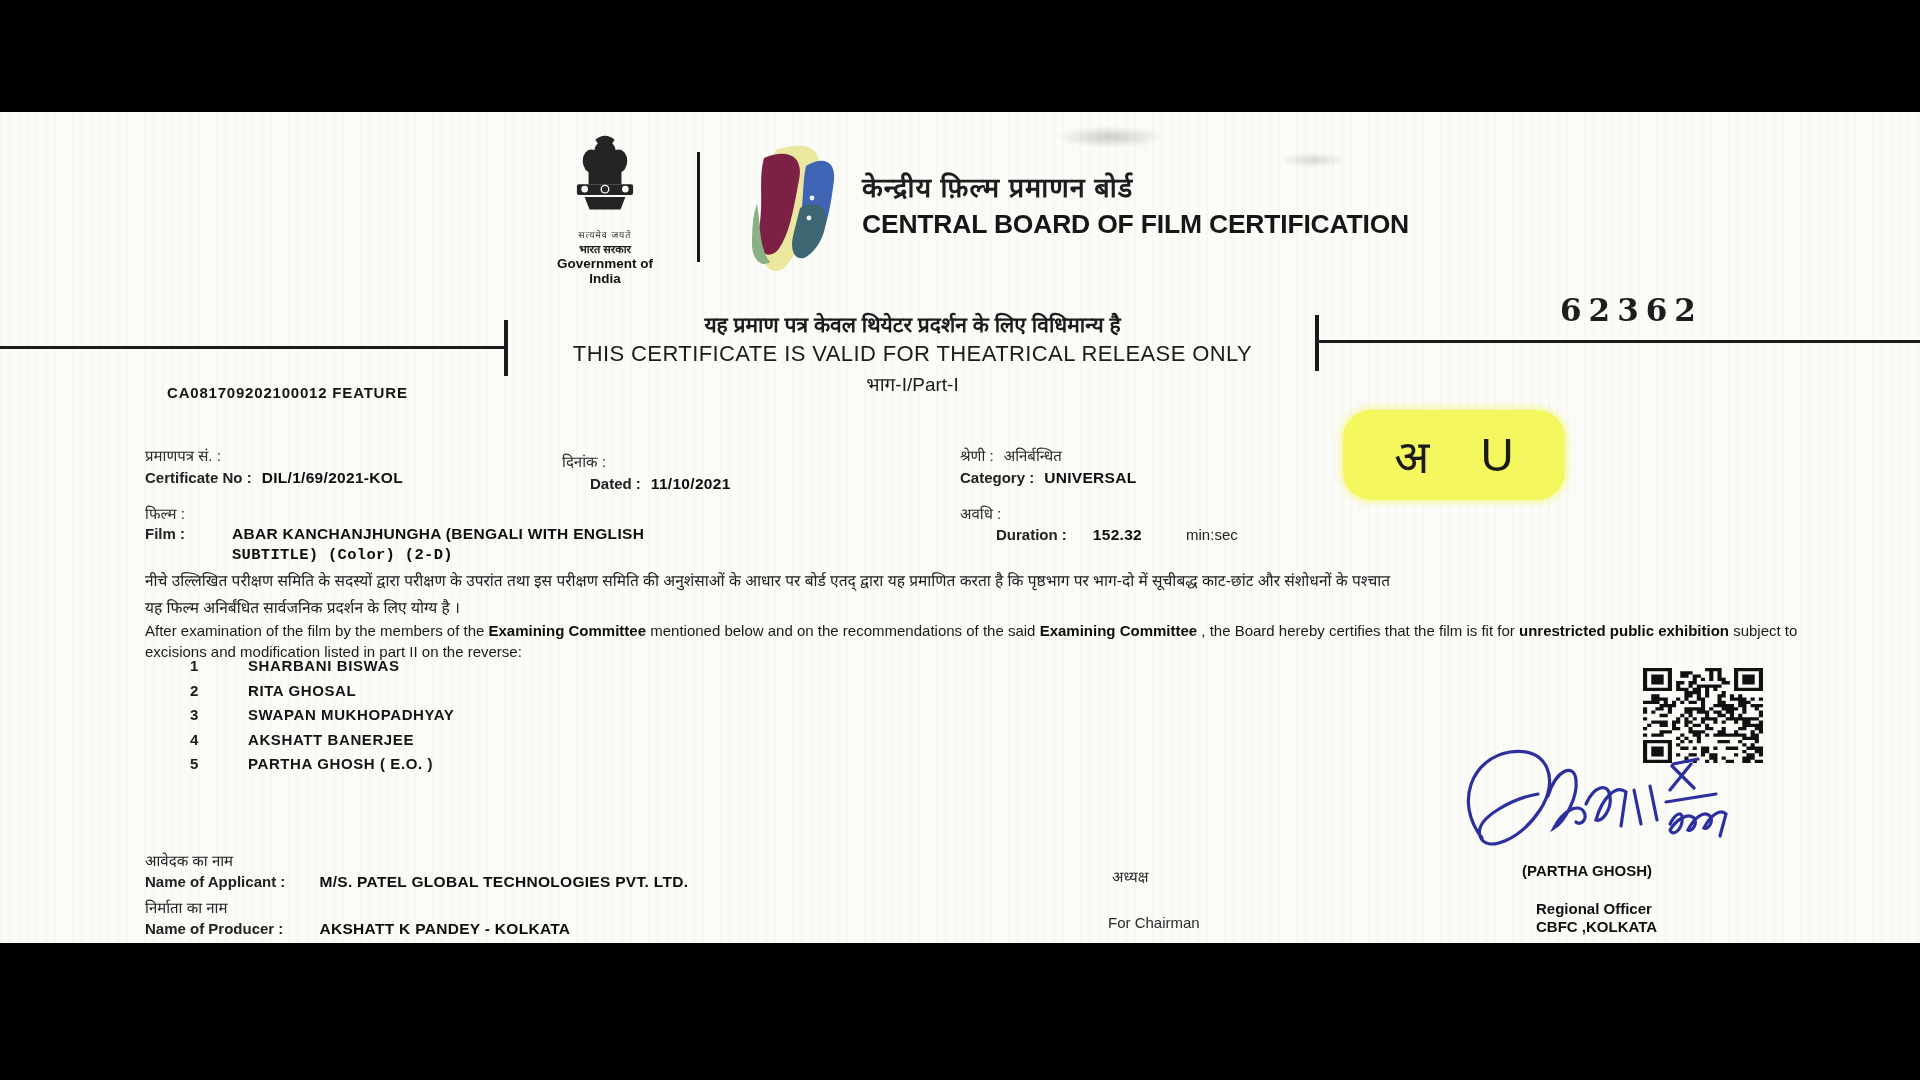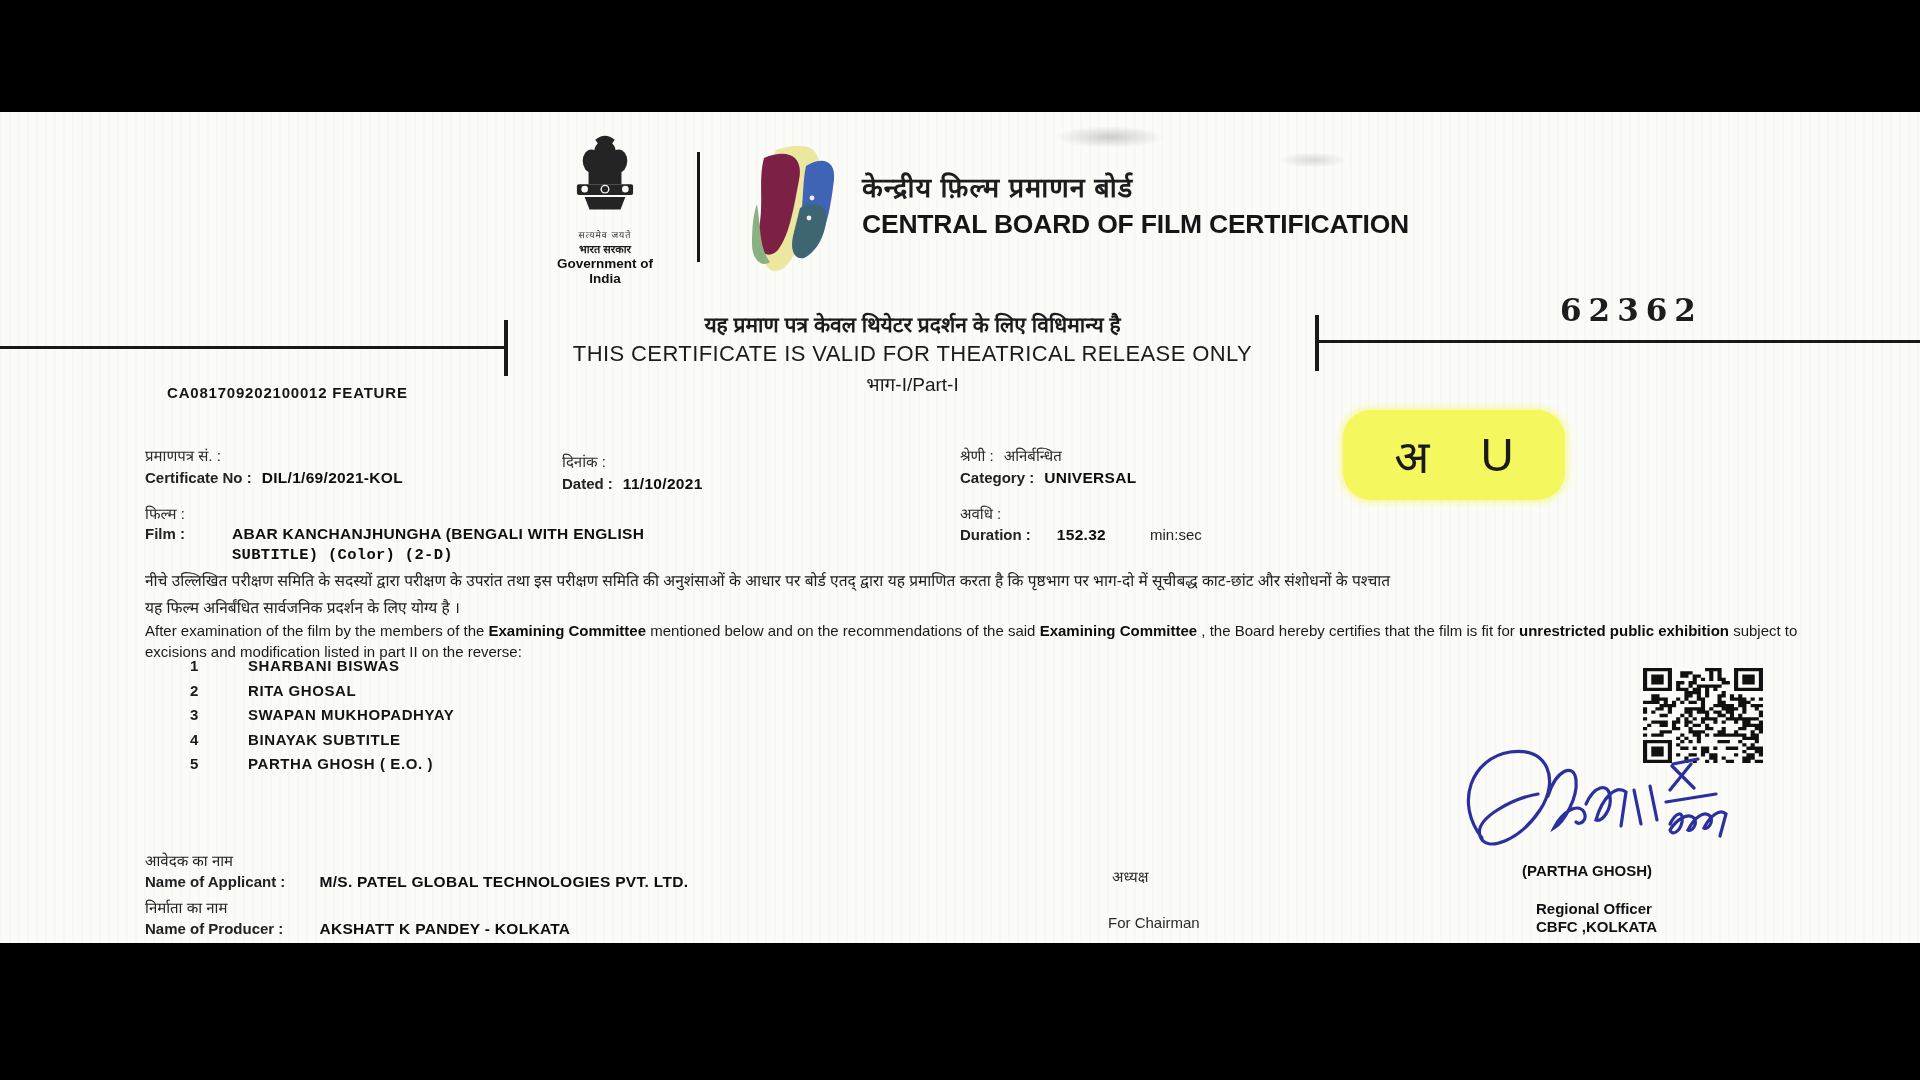--- a/index.html
+++ b/index.html
@@ -135,21 +135,21 @@
       <span class="lab-hi">प्रमाणपत्र सं.  :</span>
     </div>
     <div class="abs row" style="left:145px;top:357px;">
       <span class="lab-en">Certificate No :</span>
       <span class="val">DIL/1/69/2021-KOL</span>
     </div>
 
     <div class="abs" style="left:562px;top:339px;">
       <span class="lab-hi">दिनांक  :</span>
     </div>
-    <div class="abs row" style="left:562px;top:363px;justify-content:flex-end;">
+    <div class="abs row" style="left:590px;top:363px;justify-content:flex-end;">
       <span class="lab-en">Dated  :</span>
       <span class="val">11/10/2021</span>
     </div>
 
     <div class="abs row" style="left:960px;top:333px;">
       <span class="lab-hi">श्रेणी :</span>
       <span class="lab-hi">अनिर्बन्धित</span>
     </div>
     <div class="abs row" style="left:960px;top:357px;">
       <span class="lab-en">Category  : </span>
@@ -163,21 +163,21 @@
       <span class="lab-en">Film :</span>
       <span style="display:inline-block;">
         <span class="val" style="display:block;">ABAR KANCHANJHUNGHA  (BENGALI WITH ENGLISH</span>
         <span class="val" style="display:block;margin-top:3px;font-family:Liberation Mono, monospace;">SUBTITLE) (Color) (2-D)</span>
       </span>
     </div>
 
     <div class="abs" style="left:960px;top:391px;">
       <span class="lab-hi">अवधि  :</span>
     </div>
-    <div class="abs row" style="left:960px;top:414px;gap:26px;">
+    <div class="abs row" style="left:996px;top:414px;gap:26px;">
       <span class="lab-en">Duration   :</span>
       <span class="val">152.32</span>
       <span class="lab-en" style="margin-left:18px;font-weight:500;">min:sec</span>
     </div>
 
     <div class="abs badge">
       <span>अ</span>
       <span>U</span>
     </div>
 
@@ -197,21 +197,21 @@
       <div class="c-row">
         <span class="c-num">2</span>
         <span class="c-name">RITA GHOSAL</span>
       </div>
       <div class="c-row">
         <span class="c-num">3</span>
         <span class="c-name">SWAPAN MUKHOPADHYAY</span>
       </div>
       <div class="c-row">
         <span class="c-num">4</span>
-        <span class="c-name">BINAYAK SUBTITLE</span>
+        <span class="c-name">AKSHATT BANERJEE</span>
       </div>
       <div class="c-row">
         <span class="c-num">5</span>
         <span class="c-name">PARTHA GHOSH ( E.O. )</span>
       </div>
     </div>
 
     <svg class="abs qr" viewBox="0 0 29 29" preserveAspectRatio="none">
       <rect x="0" y="0" width="29" height="29" fill="#fbfbf8"></rect>
       <g fill="#111">

